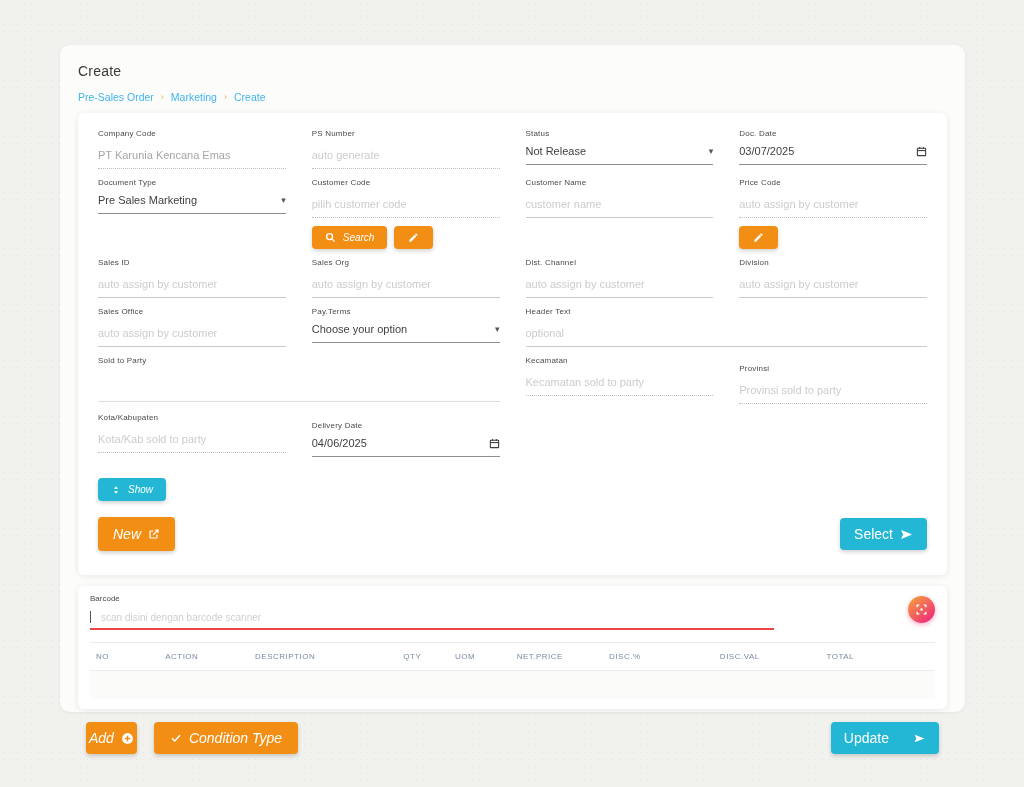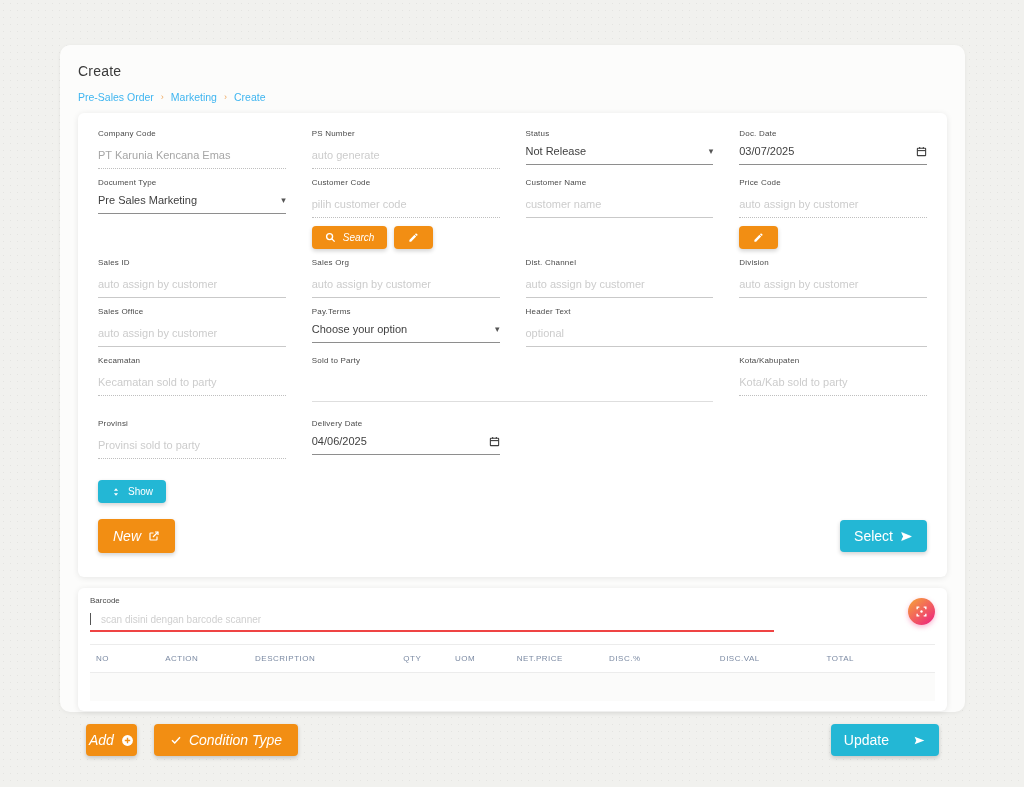--- a/index.html
+++ b/index.html
@@ -54,21 +54,21 @@
     padding:7px 14px; box-shadow:0 2px 4px rgba(0,0,0,0.18);
     font-family:"Liberation Sans",sans-serif;
   }
   .btn-orange { background:#F28E13;font-style:italic; }
   .btn-cyan { background:#23B7D5; }
   .btn-sm { padding:6px 13px; font-size:10px; }
   .btn-icononly { padding:6px 14px; }
   .btn-row { display:flex; gap:7px; margin-top:8px; }
   .icon-svg { display:block; }
 
-  .show-btn { margin:12px 8px 0; }
+  .show-btn { margin:12px 8px 0;font-style:italic; }
   .new-row { display:flex; justify-content:space-between; align-items:center; margin:16px 8px 0; }
 
   .bottom-card {
     margin-top:11px; background:#ffffff; border-radius:6px;
     box-shadow: 0 1px 6px rgba(0,0,0,0.09);
     padding:8px 12px 10px 12px;
   }
   .barcode-row { display:flex; justify-content:space-between; align-items:flex-start; }
   .barcode-wrap { width:81%; }
   .blabel { font-size:8px; color:#4a4a4a; margin-bottom:8px; }
@@ -220,38 +220,38 @@
           <span>Choose your option</span>
           <span class="caret">▾</span>
         </div>
       </div>
 
       <div class="cell span2">
         <div class="flabel">Header Text</div>
         <input class="inp" placeholder="optional" style="">
       </div>
 
-      <div class="cell">
-        <div class="flabel">Kecamatan</div>
-        <input class="inp dotted" readonly="" placeholder="Kecamatan sold to party" style="">
-      </div>
-
       <div class="cell span2">
         <div class="flabel">Sold to Party</div>
         <input class="inp light" style="margin-top: 10px;" placeholder="">
       </div>
 
       <div class="cell">
-        <div class="flabel">Kota/Kabupaten</div>
-        <input class="inp dotted" readonly="" placeholder="Kota/Kab sold to party" style="">
+        <div class="flabel">Kecamatan</div>
+        <input class="inp dotted" readonly="" placeholder="Kecamatan sold to party" style="">
       </div>
 
       <div class="cell" style="margin-top:8px;">
         <div class="flabel">Provinsi</div>
         <input class="inp dotted" readonly="" placeholder="Provinsi sold to party" style="">
+      </div>
+
+      <div class="cell">
+        <div class="flabel">Kota/Kabupaten</div>
+        <input class="inp dotted" readonly="" placeholder="Kota/Kab sold to party" style="">
       </div>
 
       <div class="cell" style="margin-top:8px;">
         <div class="flabel">Delivery Date</div>
         <div class="fctrl dark">
           <span>04/06/2025</span>
           <svg class="icon-svg" width="11" height="11" viewBox="0 0 24 24" fill="none" stroke="#3f3f3f" stroke-width="2.4">
               <rect x="3" y="5" width="18" height="16" rx="1"></rect>
               <line x1="8" y1="2" x2="8" y2="6"></line>
               <line x1="16" y1="2" x2="16" y2="6"></line>

